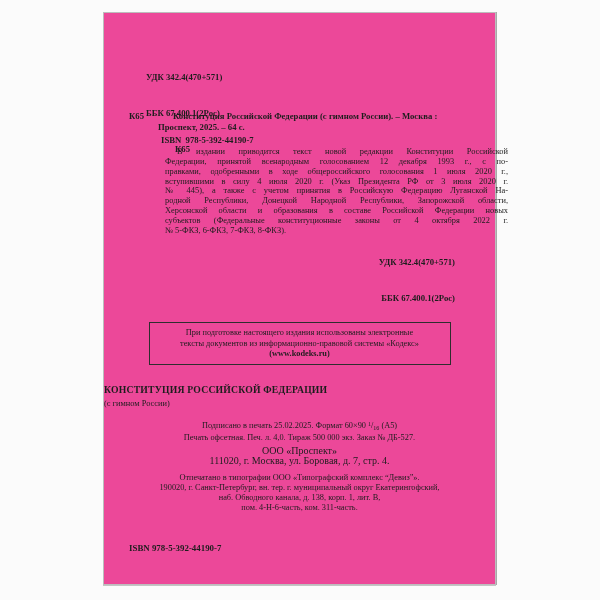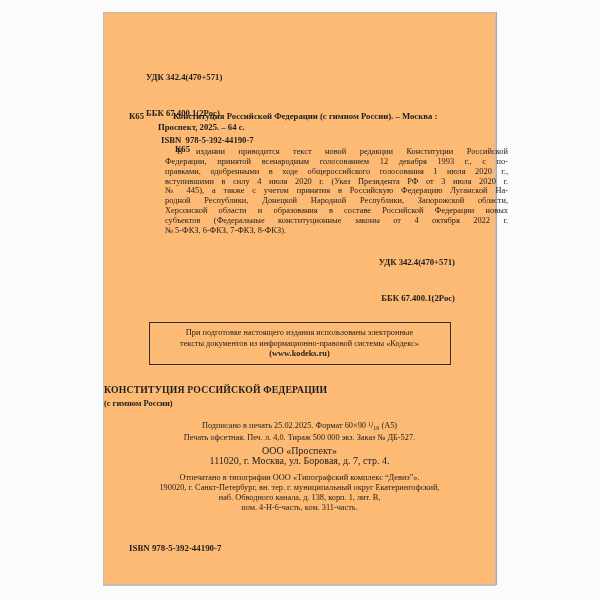--- a/index.html
+++ b/index.html
@@ -11,21 +11,21 @@
     font-family: "Liberation Serif", "DejaVu Serif", serif;
     color: #1d1d1d;
     -webkit-font-smoothing: antialiased;
   }
   .sheet {
     position: absolute;
     left: 103px;
     top: 12px;
     width: 391px;
     height: 571px;
-    background: #fdba74;
+    background: #ec4899;
     border: 1px solid #bdbdbd;
     box-shadow: 1px 0 0 #a8a8a8, 0 1px 0 #c4c4c4;
   }
   .abs { position: absolute; }
 
   
   .top-codes {
     left: 42px; top: 34px;
     font-weight: bold;
     font-size: 8.7px;
@@ -85,21 +85,21 @@
     font-size: 8.3px;
     line-height: 10.6px;
   }
   .kodeks-box .bold { font-weight: bold; }
 
   
   .title-block {
     left: 0; top: 371px; width: 100%;
   }
   .main-title { font-weight: bold; font-size: 9.7px; letter-spacing: .2px; }
-  .sub-title  { font-weight: bold; font-size: 8.4px; margin-top: 4px; }
+  .sub-title  { font-weight: normal; font-size: 8.4px; margin-top: 4px; }
 
   
   .print-info {
     left: 0; top: 406px; width: 100%;
     text-align: center;
     font-size: 8.3px;
     line-height: 10.2px;
   }
   sup.frac-sup { font-size: 6px; vertical-align: 2px; }
   sub.frac-sub { font-size: 6px; vertical-align: -1.5px; }

